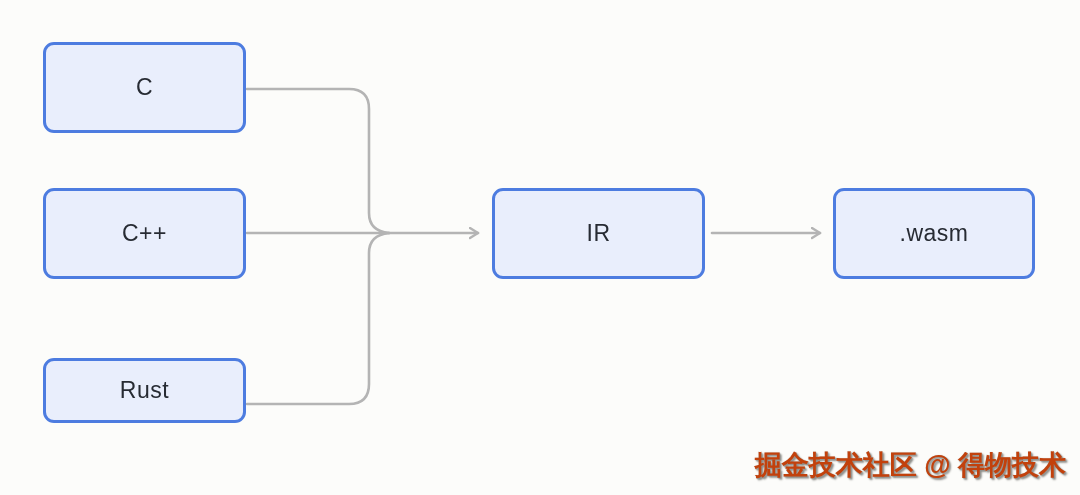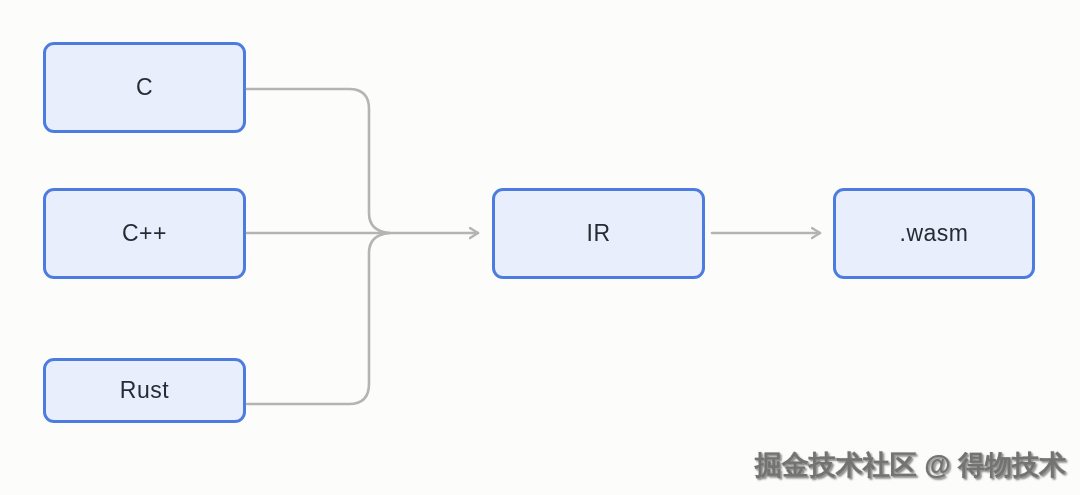--- a/index.html
+++ b/index.html
@@ -43,21 +43,21 @@
   .node-rust { left: 43px;  top: 358px; width: 203px; height: 65px; }
   .node-ir   { left: 492px; top: 188px; width: 213px; height: 91px; }
   .node-wasm { left: 833px; top: 188px; width: 202px; height: 91px; }
 
   .watermark {
     position: absolute;
     right: 14px;
     bottom: 12px;
     font-size: 27px;
     font-weight: bold;
-    color: #737373;
+    color: #c2410c;
     text-shadow:
       2px 2px 2px #8f8f8b,
       1px 1px 1px #a8a8a4,
       0 0 1px #c2c2be;
     white-space: nowrap;
     user-select: none;
   }
 </style>
 </head>
 <body>

